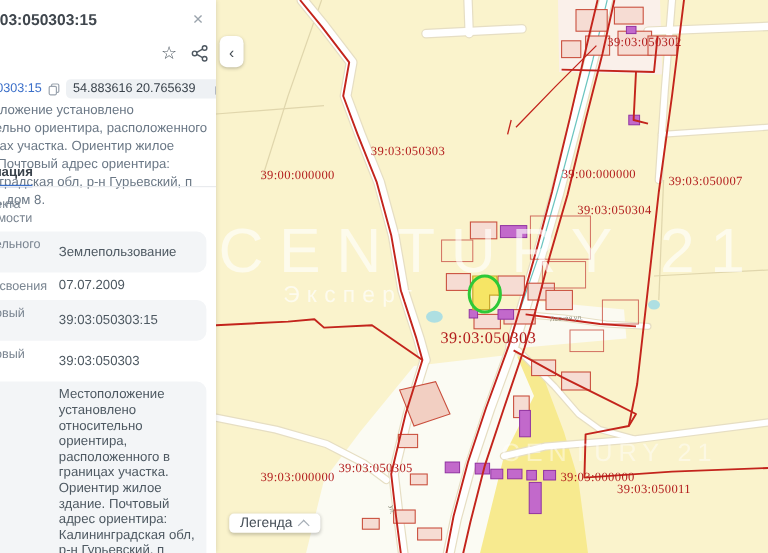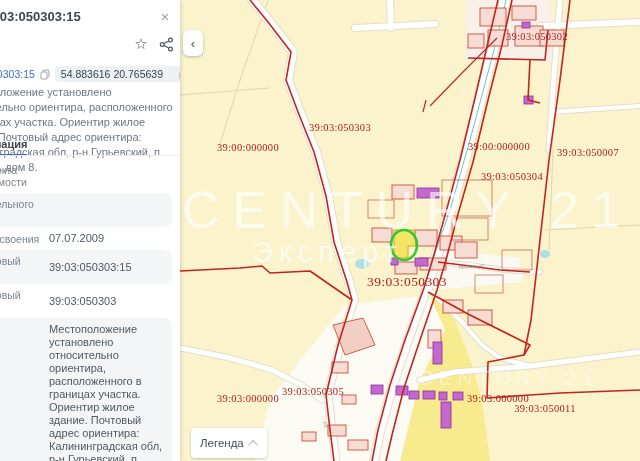--- a/index.html
+++ b/index.html
@@ -12,27 +12,27 @@
   .map-label{position:absolute;transform:translate(-50%,-50%);white-space:nowrap;
     font-family:"Liberation Serif","DejaVu Serif",serif;font-weight:400;
     color:#B21C1C;font-size:10.5px;letter-spacing:.3px;pointer-events:none;}
   .map-label.big{font-size:13.5px;letter-spacing:.4px;}
   .street-label{position:absolute;transform:translate(-50%,-50%) rotate(-3deg);
     font-size:5.5px;color:#8d8d7c;pointer-events:none;white-space:nowrap;}
   .street-label.vert{transform:translate(-50%,-50%) rotate(83deg);}
   .wm{position:absolute;color:rgba(255,255,255,.62);pointer-events:none;white-space:nowrap;
     font-family:"Liberation Sans",sans-serif;}
   .wm1{left:2px;top:180px;font-size:52px;letter-spacing:13px;font-weight:400;}
-  .wm2{left:72px;top:236px;font-size:29px;letter-spacing:6px;color:rgba(255,255,255,.66);}
+  .wm2{left:56px;top:236px;font-size:19px;letter-spacing:6px;color:rgba(255,255,255,.66);}
   .wm3{left:238px;top:366px;font-size:21px;letter-spacing:5px;color:rgba(255,255,255,.45);}
 
   .collapse-btn{position:absolute;left:3px;top:30px;width:20px;height:26px;background:#fff;
     border-radius:6px;box-shadow:0 1px 3px rgba(0,0,0,.25);display:flex;align-items:center;
     justify-content:center;font-size:13px;color:#454d55;cursor:pointer;}
-  .legend-btn{position:absolute;left:11px;top:428px;height:30px;background:#fff;border-radius:4px;
+  .legend-btn{position:absolute;left:11px;top:428px;height:16px;background:#fff;border-radius:4px;
     box-shadow:0 1px 3px rgba(0,0,0,.2);display:flex;align-items:center;gap:7px;padding:0 9px;
     font-size:11.5px;color:#454e57;cursor:pointer;}
   .chev-up{width:6px;height:6px;border-left:1.5px solid #A7AFB7;border-top:1.5px solid #A7AFB7;
     transform:rotate(45deg) translateY(2px);}
 
   
   .sidebar{position:absolute;left:0;top:0;width:180px;height:461px;background:#fff;
     overflow:hidden;z-index:5;box-shadow:1px 0 4px rgba(0,0,0,.14);}
   .panel{position:absolute;left:-44px;top:0;width:224px;}
   .p-title{position:absolute;left:25px;top:9px;font-size:13px;font-weight:600;color:#3F464D;white-space:nowrap;}
@@ -238,20 +238,21 @@
 
     <div class="tab">Информация</div>
     <div class="tabline"></div>
 
     <div class="rows" id="info-rows">
         <div class="row">
           <div class="lbl">Вид объекта недвижимости</div>
         </div>
         <div class="row alt">
           <div class="lbl">Вид земельного участка</div>
+          <div class="val">Землепользование</div>
         </div>
         <div class="row">
           <div class="lbl">Дата присвоения</div>
           <div class="val">07.07.2009</div>
         </div>
         <div class="row alt">
           <div class="lbl">Кадастровый номер</div>
           <div class="val">39:03:050303:15</div>
         </div>
         <div class="row">

